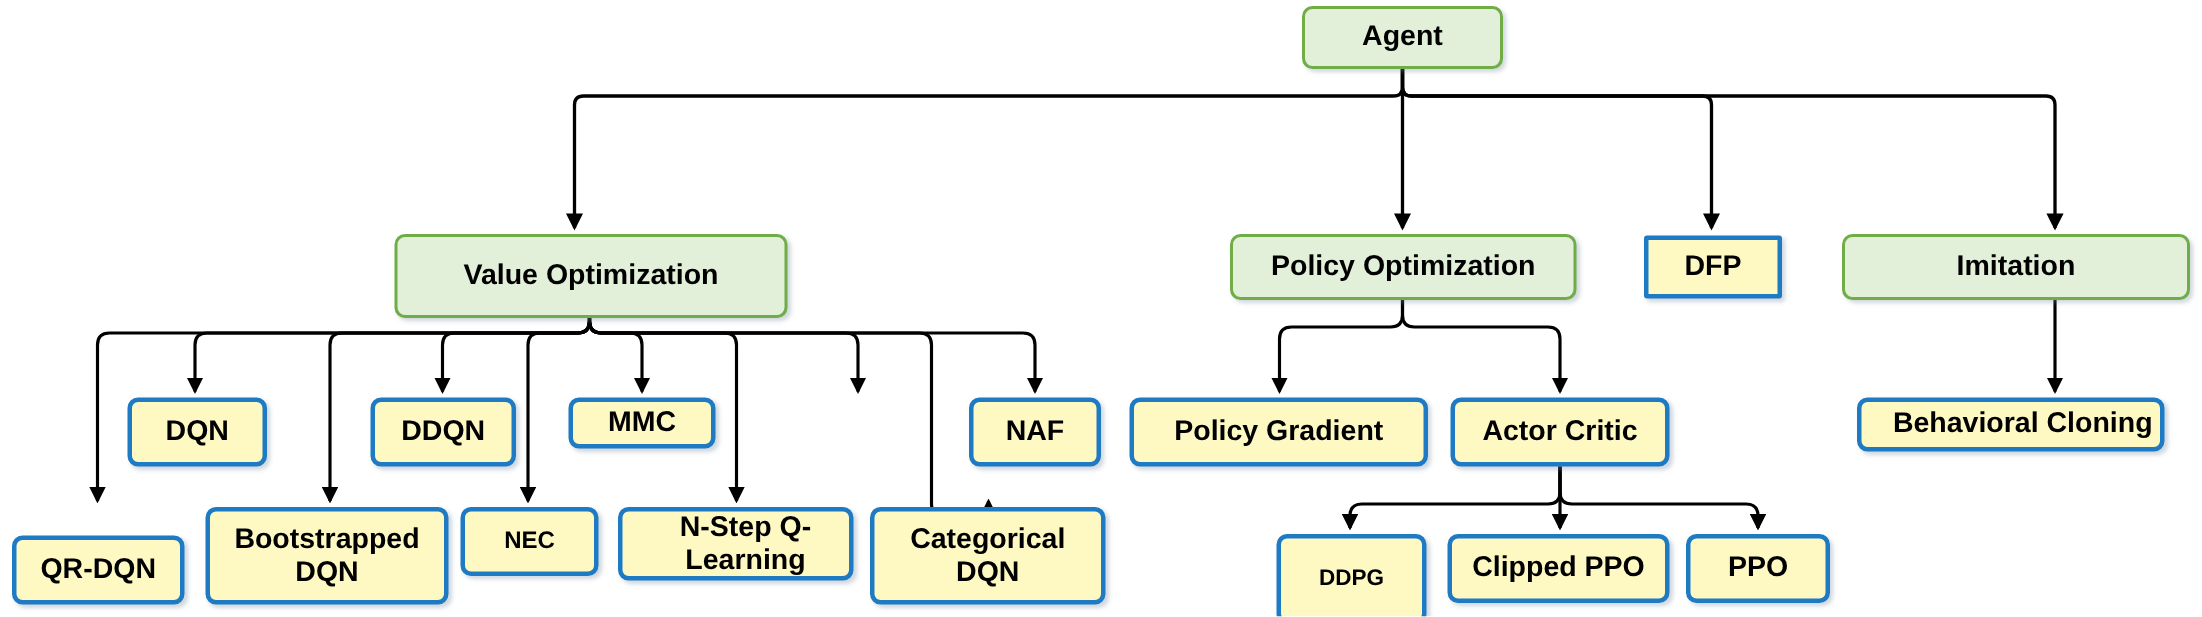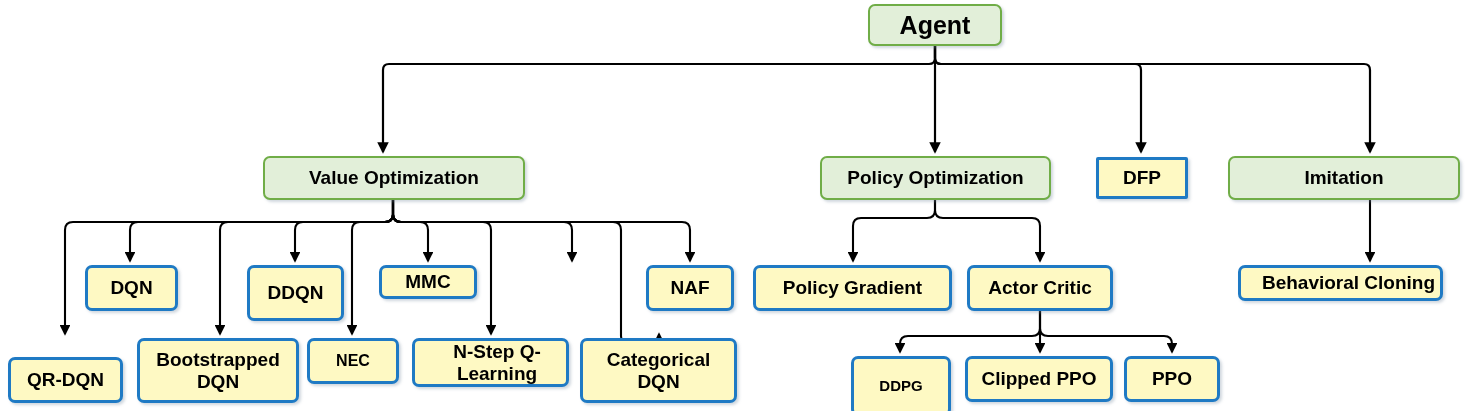--- a/index.html
+++ b/index.html
@@ -89,41 +89,41 @@
       <path d="M 935 200 L 935 210 Q 935 218 943 218 L 1032 218 Q 1040 218 1040 226 L 1040 261"></path>
 
       <path d="M 1040 311 L 1040 328 Q 1040 336 1032 336 L 908 336 Q 900 336 900 344 L 900 352"></path>
       <path d="M 1040 311 L 1040 352"></path>
       <path d="M 1040 311 L 1040 328 Q 1040 336 1048 336 L 1164 336 Q 1172 336 1172 344 L 1172 352"></path>
 
       <path d="M 1370 200 L 1370 261"></path>
     </g>
   </svg>
 
-  <div class="node green" style="left:868px; top:4px; width:134px; height:42px; font-size:25px;">
+  <div class="node green" style="left:868px; top:4px; width:134px; height:42px; font-size:19px;">
     <span>Agent</span>
   </div>
 
-  <div class="node green" style="left:263px; top:156px; width:262px; height:44px; font-size:19px;">
+  <div class="node green" style="left:263px; top:156px; width:262px; height:56px; font-size:19px;">
     <span>Value Optimization</span>
   </div>
   <div class="node green" style="left:820px; top:156px; width:231px; height:44px; font-size:19px;">
     <span>Policy Optimization</span>
   </div>
   <div class="node blue sharp" style="left:1096px; top:157px; width:92px; height:42px; font-size:19px;">
     <span>DFP</span>
   </div>
   <div class="node green" style="left:1228px; top:156px; width:232px; height:44px; font-size:19px;">
     <span>Imitation</span>
   </div>
 
   <div class="node blue" style="left:85px; top:265px; width:93px; height:46px; font-size:19px;">
     <span>DQN</span>
   </div>
-  <div class="node blue" style="left:247px; top:265px; width:97px; height:56px; font-size:19px;">
+  <div class="node blue" style="left:247px; top:265px; width:97px; height:46px; font-size:19px;">
     <span>DDQN</span>
   </div>
   <div class="node blue" style="left:379px; top:265px; width:98px; height:34px; font-size:19px;">
     <span>MMC</span>
   </div>
   <div class="node blue" style="left:646px; top:265px; width:88px; height:46px; font-size:19px;">
     <span>NAF</span>
   </div>
 
   <div class="node blue" style="left:753px; top:265px; width:199px; height:46px; font-size:19px;">

